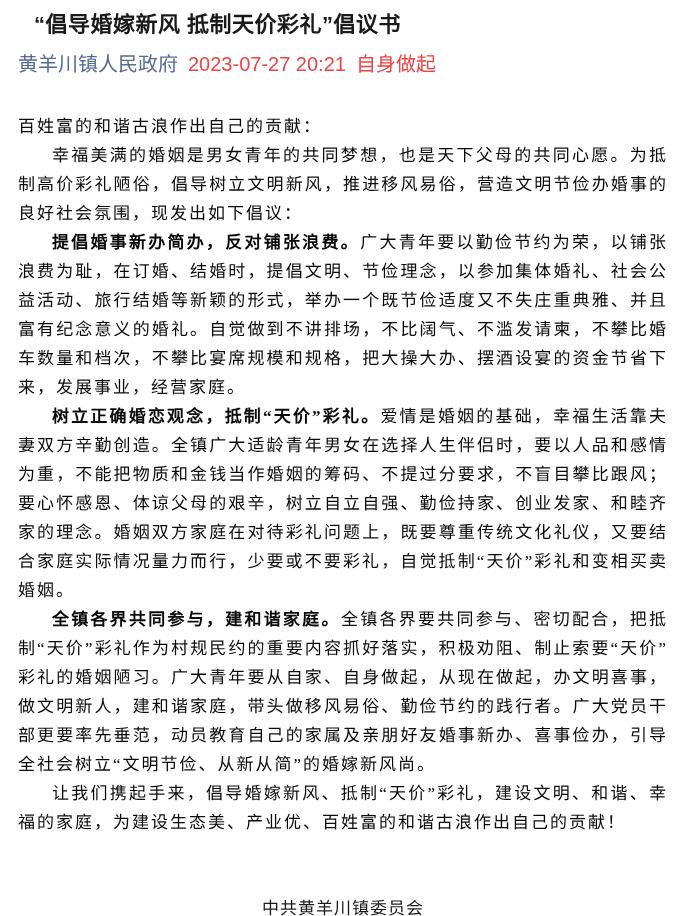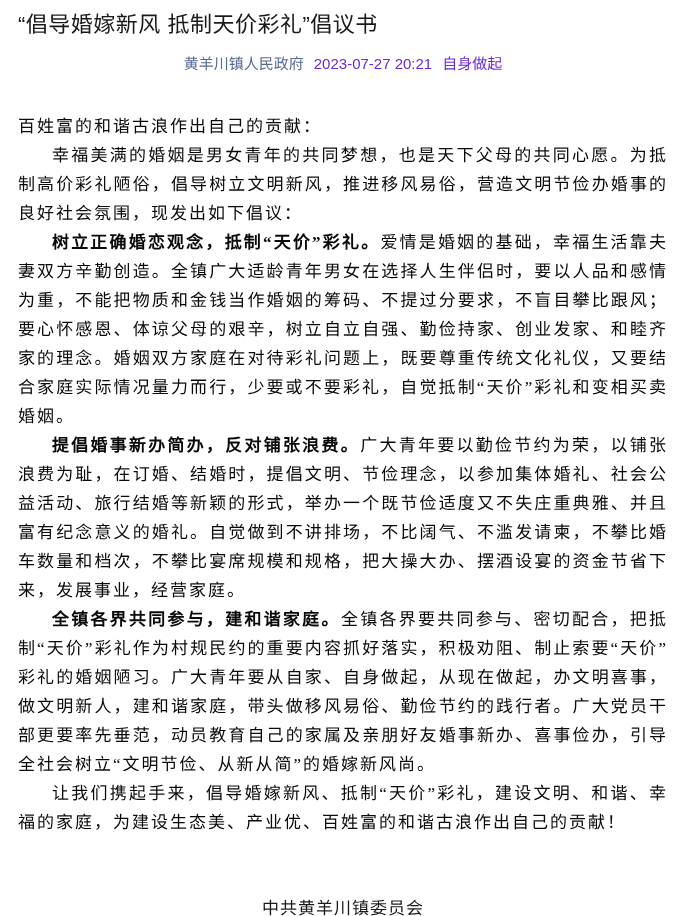--- a/index.html
+++ b/index.html
@@ -12,42 +12,42 @@
     overflow: hidden;
   }
   .page {
     width: 687px;
     min-height: 916px;
     padding: 10px 19px 20px 18px;
     background: #ffffff;
   }
   .title {
     font-size: 22px;
-    font-weight: 400;
+    font-weight: 700;
     line-height: 1.4;
     color: #1a1a1a;
     font-family: "Liberation Sans", sans-serif;
     letter-spacing: 0.5px;
+    margin-left: 16px;
   }
   .meta {
     margin-top: 13px;
-    font-size: 15px;
+    font-size: 20px;
     line-height: 20px;
     display: flex;
     align-items: baseline;
     gap: 10px;
     white-space: nowrap;
-    justify-content: center;
   }
   .account-name {
     color: #576b95;
     text-decoration: none;
     cursor: pointer;
   }
-  .meta-gray { color: #6d28d9; }
+  .meta-gray { color: #ef4444; }
   .body {
     margin-top: 38px;
     font-family: "Liberation Serif", serif; 
     font-size: 17px;
     line-height: 29px;
     letter-spacing: 2px;
     text-align: justify;
     color: #0a0a0a;
   }
   .body p { text-indent: 2em; }
@@ -75,23 +75,23 @@
     <span class="meta-gray">2023-07-27 20:21</span>
     <span class="meta-gray">自身做起</span>
   </div>
 
   <div class="body">
 
     <p class="salutation">百姓富的和谐古浪作出自己的贡献：</p>
 
     <p><span>幸福美满的婚姻是男女青年的共同梦想，也是天下父母的共同心愿。为抵制高价彩礼陋俗，倡导树立文明新风，推进移风易俗，营造文明节俭办婚事的良好社会氛围，现发出如下倡议：</span></p>
 
+    <p><strong>提倡婚事新办简办，反对铺张浪费。</strong><span>广大青年要以勤俭节约为荣，以铺张浪费为耻，在订婚、结婚时，提倡文明、节俭理念，以参加集体婚礼、社会公益活动、旅行结婚等新颖的形式，举办一个既节俭适度又不失庄重典雅、并且富有纪念意义的婚礼。自觉做到不讲排场，不比阔气、不滥发请柬，不攀比婚车数量和档次，不攀比宴席规模和规格，把大操大办、摆酒设宴的资金节省下来，发展事业，经营家庭。</span></p>
+
     <p><strong>树立正确婚恋观念，抵制“天价”彩礼。</strong><span>爱情是婚姻的基础，幸福生活靠夫妻双方辛勤创造。全镇广大适龄青年男女在选择人生伴侣时，要以人品和感情为重，不能把物质和金钱当作婚姻的筹码、不提过分要求，不盲目攀比跟风；要心怀感恩、体谅父母的艰辛，树立自立自强、勤俭持家、创业发家、和睦齐家的理念。婚姻双方家庭在对待彩礼问题上，既要尊重传统文化礼仪，又要结合家庭实际情况量力而行，少要或不要彩礼，自觉抵制“天价”彩礼和变相买卖婚姻。</span></p>
-
-    <p><strong>提倡婚事新办简办，反对铺张浪费。</strong><span>广大青年要以勤俭节约为荣，以铺张浪费为耻，在订婚、结婚时，提倡文明、节俭理念，以参加集体婚礼、社会公益活动、旅行结婚等新颖的形式，举办一个既节俭适度又不失庄重典雅、并且富有纪念意义的婚礼。自觉做到不讲排场，不比阔气、不滥发请柬，不攀比婚车数量和档次，不攀比宴席规模和规格，把大操大办、摆酒设宴的资金节省下来，发展事业，经营家庭。</span></p>
 
     <p><strong>全镇各界共同参与，建和谐家庭。</strong><span>全镇各界要共同参与、密切配合，把抵制“天价”彩礼作为村规民约的重要内容抓好落实，积极劝阻、制止索要“天价”彩礼的婚姻陋习。广大青年要从自家、自身做起，从现在做起，办文明喜事，做文明新人，建和谐家庭，带头做移风易俗、勤俭节约的践行者。广大党员干部更要率先垂范，动员教育自己的家属及亲朋好友婚事新办、喜事俭办，引导全社会树立“文明节俭、从新从简”的婚嫁新风尚。</span></p>
 
     <p><span>让我们携起手来，倡导婚嫁新风、抵制“天价”彩礼，建设文明、和谐、幸福的家庭，为建设生态美、产业优、百姓富的和谐古浪作出自己的贡献！</span></p>
 
     <p class="signature">中共黄羊川镇委员会</p>
 
   </div>
 </div>
 

